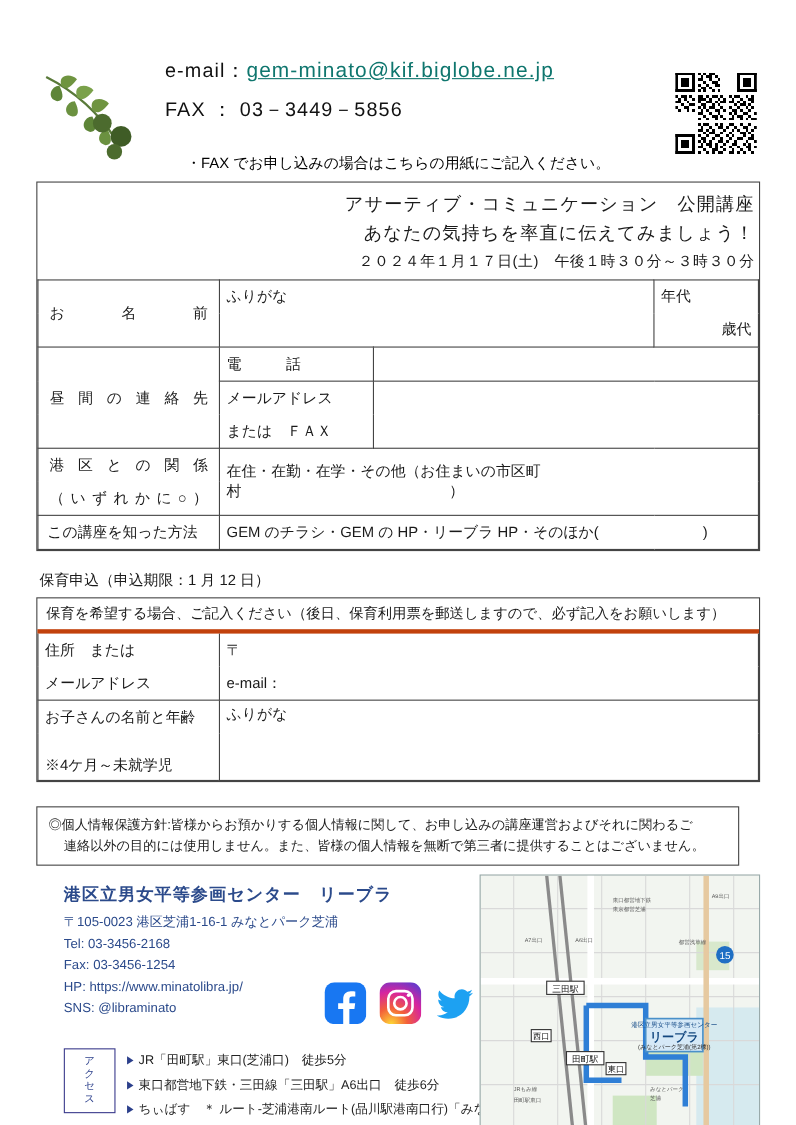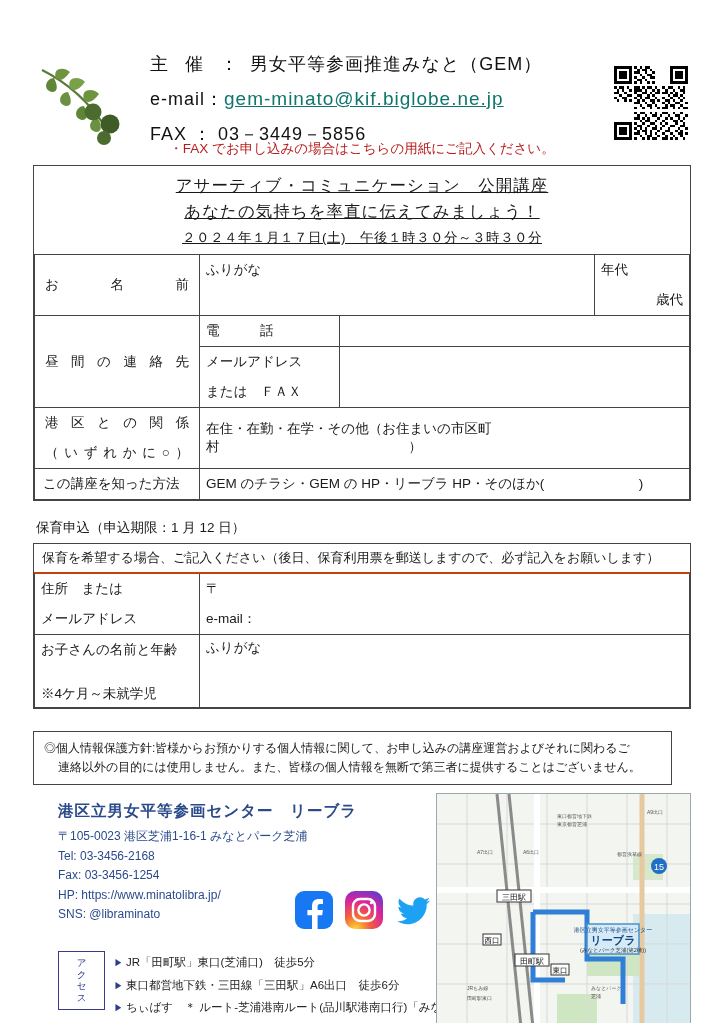--- a/index.html
+++ b/index.html
@@ -59,32 +59,31 @@
     top: 66px;
     width: 74px;
     height: 74px;
   }
   .fax-note {
     position: absolute;
     left: 0; right: 0;
     top: 140px;
     text-align: center;
     font-size: 13.5px;
-    color: #b91c1c;
+    color: #000000;
   }
 
   
   .form-wrap {
     margin: 0 33px;
     border: 1px solid #444;
   }
   .form-title {
-    text-align: center;
+    text-align: right;
     padding: 9px 4px 7px 4px;
-    text-decoration: underline;
   }
   .form-title .t1 {
     font-size: 16.5px;
     letter-spacing: 1px;
     margin-bottom: 4px;
   }
   .form-title .t2 {
     font-size: 16.5px;
     letter-spacing: 1px;
     margin-bottom: 6px;
@@ -125,21 +124,21 @@
     margin: 18px 0 6px 36px;
     font-size: 13.5px;
   }
   .hoiku-wrap {
     margin: 0 33px;
     border: 1px solid #444;
   }
   .hoiku-head {
     font-size: 13px;
     padding: 5px 8px;
-    border-bottom: 2px solid #c2410c;
+    border-bottom: 4px solid #c2410c;
   }
 
   
   .privacy {
     margin: 22px 52px 0 33px;
     border: 1px solid #444;
     padding: 7px 10px 8px 10px;
     font-size: 12px;
     line-height: 1.55;
   }
@@ -220,24 +219,20 @@
       <path d="M16 26 C6 24 10 12 18 12 C22 20 22 26 16 26Z" fill="#5e8538"></path>
       <path d="M30 40 C20 38 24 26 32 26 C36 34 36 40 30 40Z" fill="#6b9140"></path>
       <path d="M46 54 C36 52 40 40 48 40 C52 48 52 54 46 54Z" fill="#5e8538"></path>
       <path d="M60 66 C50 64 54 52 62 52 C66 60 66 66 60 66Z" fill="#6b9140"></path>
       <circle cx="57" cy="46" r="8.5" fill="#4c6b2e"></circle>
       <circle cx="74" cy="58" r="9.5" fill="#3f5c26"></circle>
       <circle cx="68" cy="72" r="7" fill="#4c6b2e"></circle>
     </svg>
 
     <div class="header-lines">
-      <div class="hline">
-        <span class="lbl">主 催 ：</span>
-        <span>男女平等参画推進みなと（GEM）</span>
-      </div>
       <div class="hline">
         <span>e-mail：</span><a class="mail-link" href="#">gem-minato@kif.biglobe.ne.jp</a>
       </div>
       <div class="hline">
         <span>FAX ：</span>
         <span>03－3449－5856</span>
       </div>
     </div>
 
     <svg class="qr" viewBox="0 0 29 29" shape-rendering="crispEdges">

